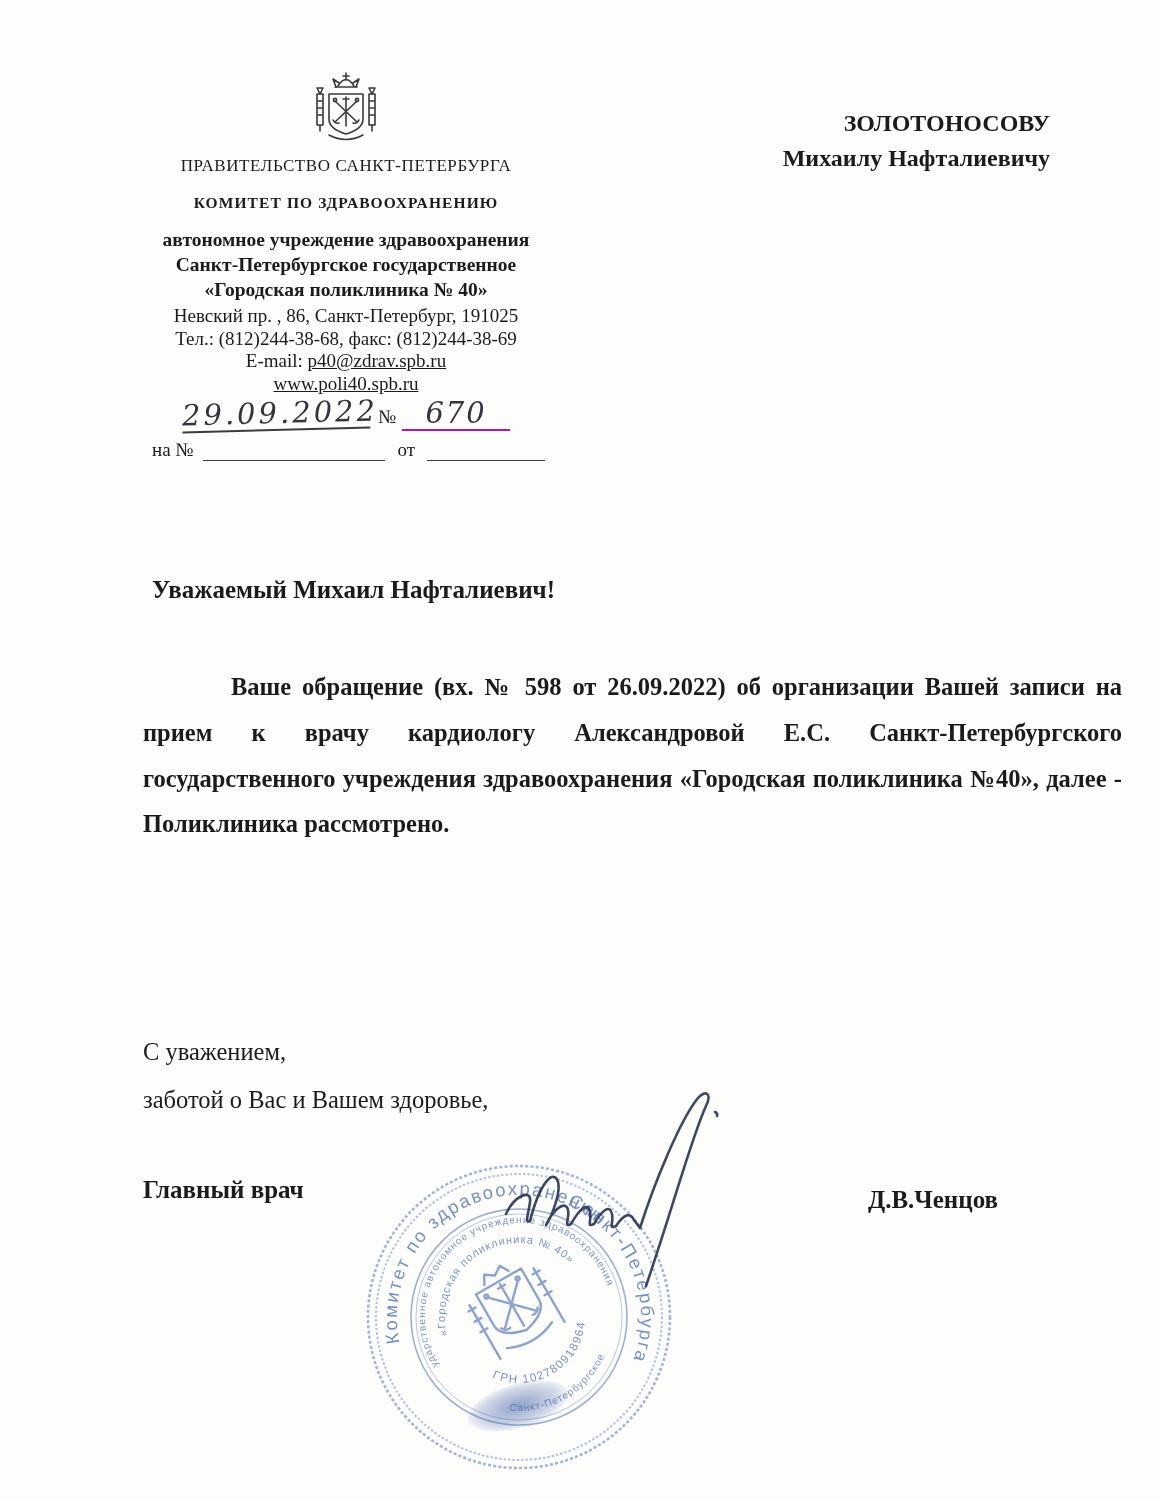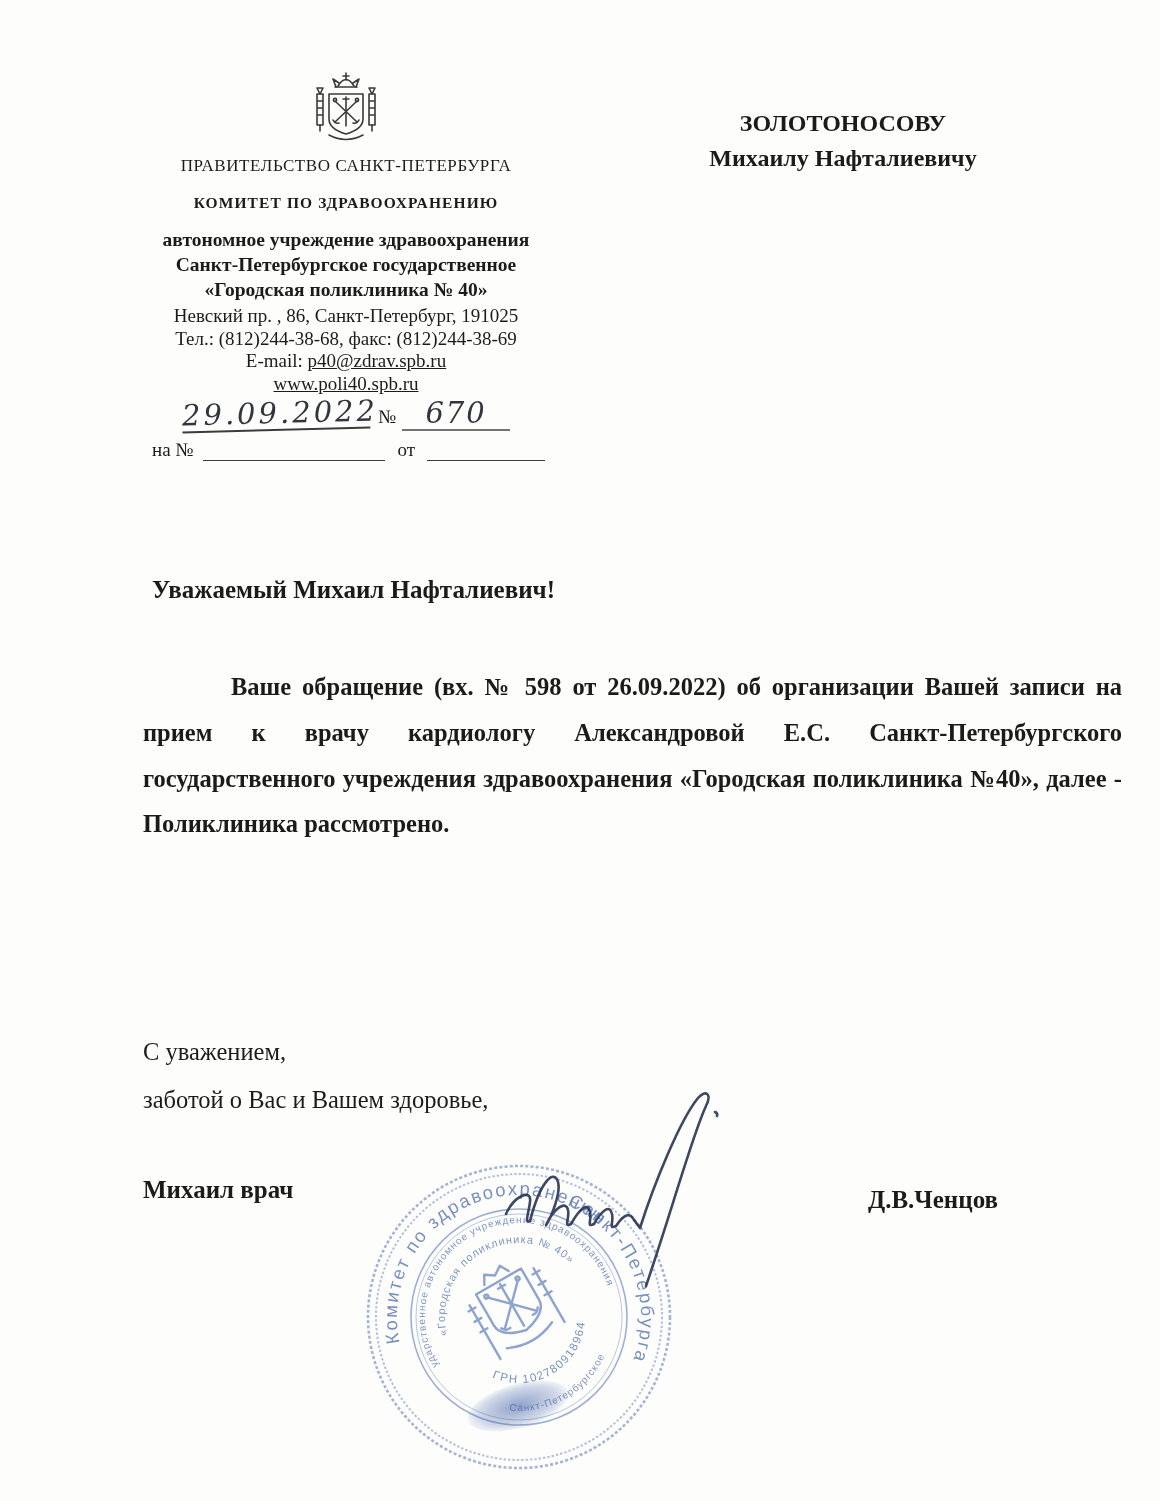--- a/index.html
+++ b/index.html
@@ -18,28 +18,28 @@
   .lh-contact { font-size:19px; line-height:22.5px; margin-top:3px; }
   .underlined { text-decoration:underline; }
   .lh-codes { font-size:19px; line-height:23px; margin-top:10px; }
 
   .date-row { display:flex; justify-content:center; align-items:flex-end; height:36px; margin-top:0; }
   .hw { font-style:italic; color:#32353d; font-family:"DejaVu Serif",serif; }
   .hw-date { font-size:29px; letter-spacing:3px; width:188px; line-height:32px;
              border-bottom:2px solid #3c3c3c; transform:rotate(-1.5deg); }
   .no-sign { font-size:19px; margin:0 6px 3px 8px; }
   .hw-num { font-size:29px; letter-spacing:2px; width:108px; line-height:32px;
-            border-bottom:2px solid #737373; }
+            border-bottom:2px solid #a21caf; }
   .ref-row { display:flex; align-items:flex-end; margin-top:7px; font-size:19px; padding-left:24px; }
   .blank { border-bottom:1.5px solid #3c3c3c; height:22px; }
   .blank-1 { width:182px; margin:0 12px 0 10px; }
   .blank-2 { width:118px; margin-left:12px; }
 
   
-  .addressee { position:absolute; left:636px; top:106px; width:414px; text-align:center;
+  .addressee { position:absolute; left:636px; top:106px; width:414px; text-align:right;
                font-weight:bold; font-size:24px; line-height:35px; }
 
   
   .salutation { position:absolute; left:152px; top:576px; width:978px; text-align:left;
                 font-weight:bold; font-size:25px; }
   .para { position:absolute; left:143px; width:979px; margin:0;
           font-size:24.5px; line-height:45.8px; text-align:justify; text-indent:88px; }
   .p1 { top:664px;font-weight:bold; }
   .p2 { top:849px; }
   .closing { position:absolute; left:143px; font-size:24.5px; }
@@ -115,21 +115,21 @@
   <div class="addressee">
     <div>ЗОЛОТОНОСОВУ</div>
     <div>Михаилу Нафталиевичу</div>
   </div>
 
   <div class="salutation">Уважаемый Михаил Нафталиевич!</div>
   <p class="para p1">Ваше обращение (вх. № 598 от 26.09.2022) об организации Вашей записи на прием к врачу кардиологу Александровой Е.С. Санкт-Петербургского государственного учреждения здравоохранения «Городская поликлиника №40», далее - Поликлиника рассмотрено.</p>
   <div class="closing c1">С уважением,</div>
   <div class="closing c2">заботой о Вас и Вашем здоровье,</div>
 
-  <div class="signoff so-left">Михаил врач</div>
+  <div class="signoff so-left">Главный врач</div>
   <div class="signoff so-right">Д.В.Ченцов</div>
 
   <svg class="stamp" width="322" height="322" viewBox="0 0 322 322">
     <defs>
       <path id="ringBig" d="M 39,161 A 122,122 0 1 1 283,161 A 122,122 0 1 1 39,161"></path>
       <path id="ringSmall1" d="M 67,161 A 94,94 0 1 1 255,161 A 94,94 0 1 1 67,161"></path>
       <path id="ringSmall2" d="M 87,161 A 74,74 0 1 1 235,161 A 74,74 0 1 1 87,161"></path>
       <path id="arcBottom1" d="M 94.5,227.5 A 94,94 0 0 0 227.5,227.5"></path>
       <path id="arcOgrn" d="M 105.6,197 A 66,66 0 0 0 216.3,197"></path>
     </defs>

